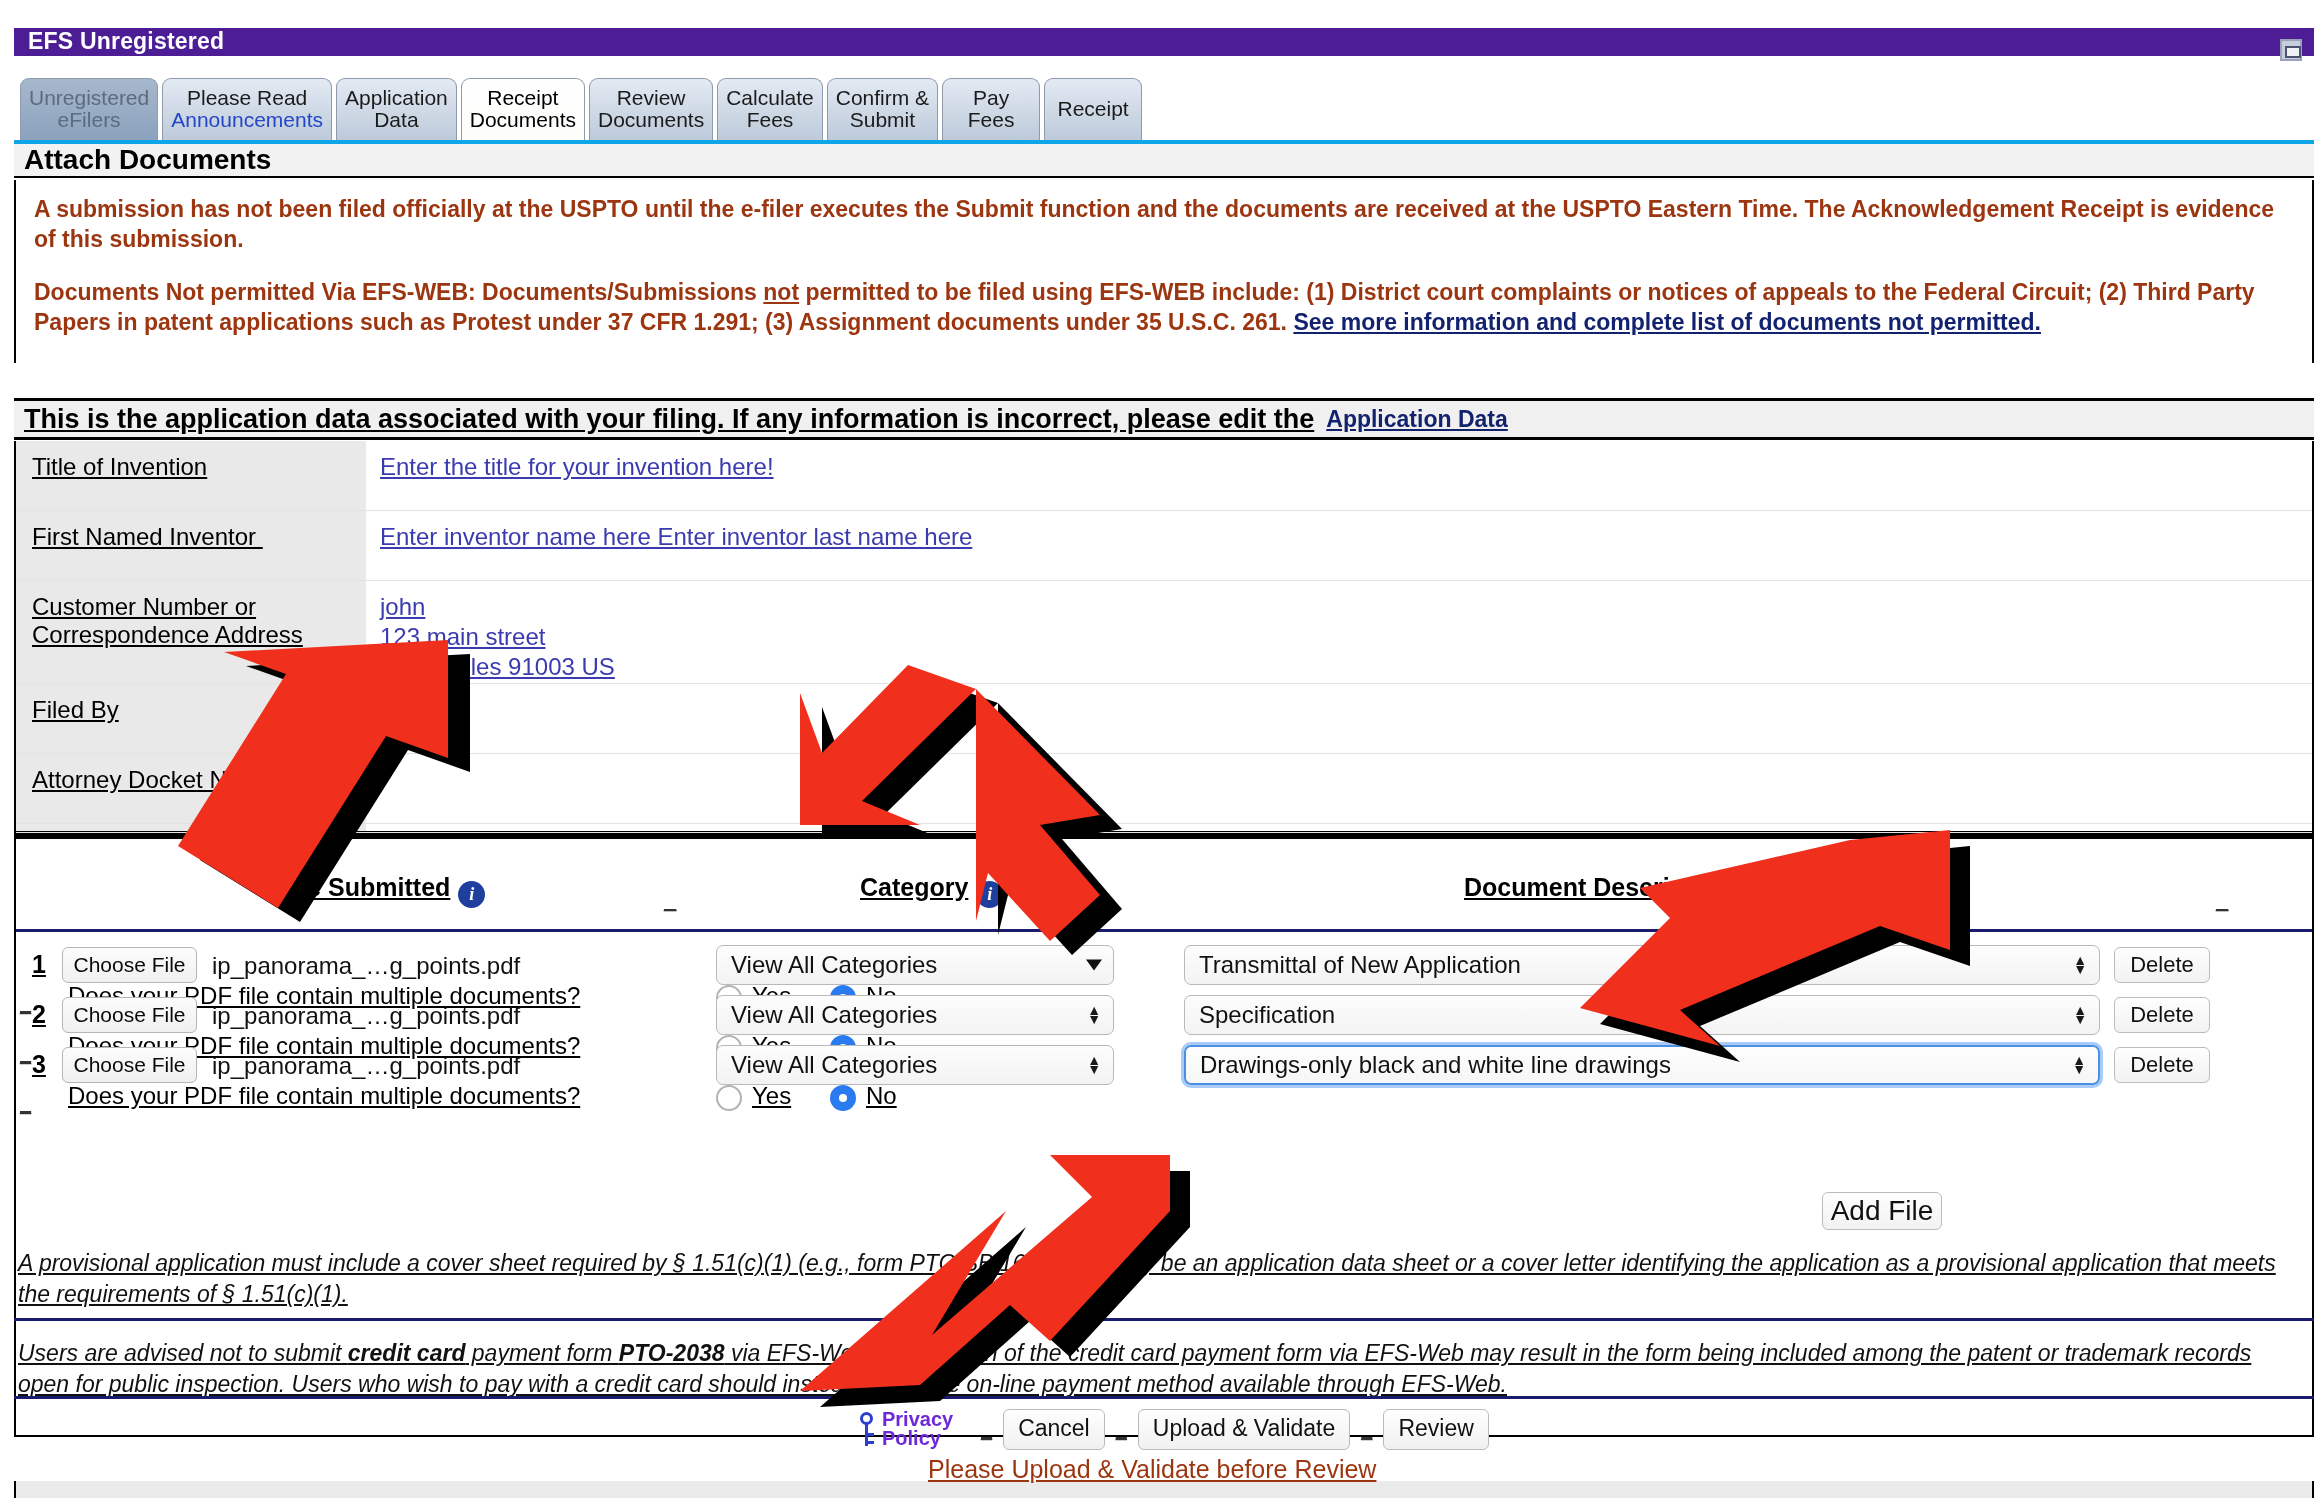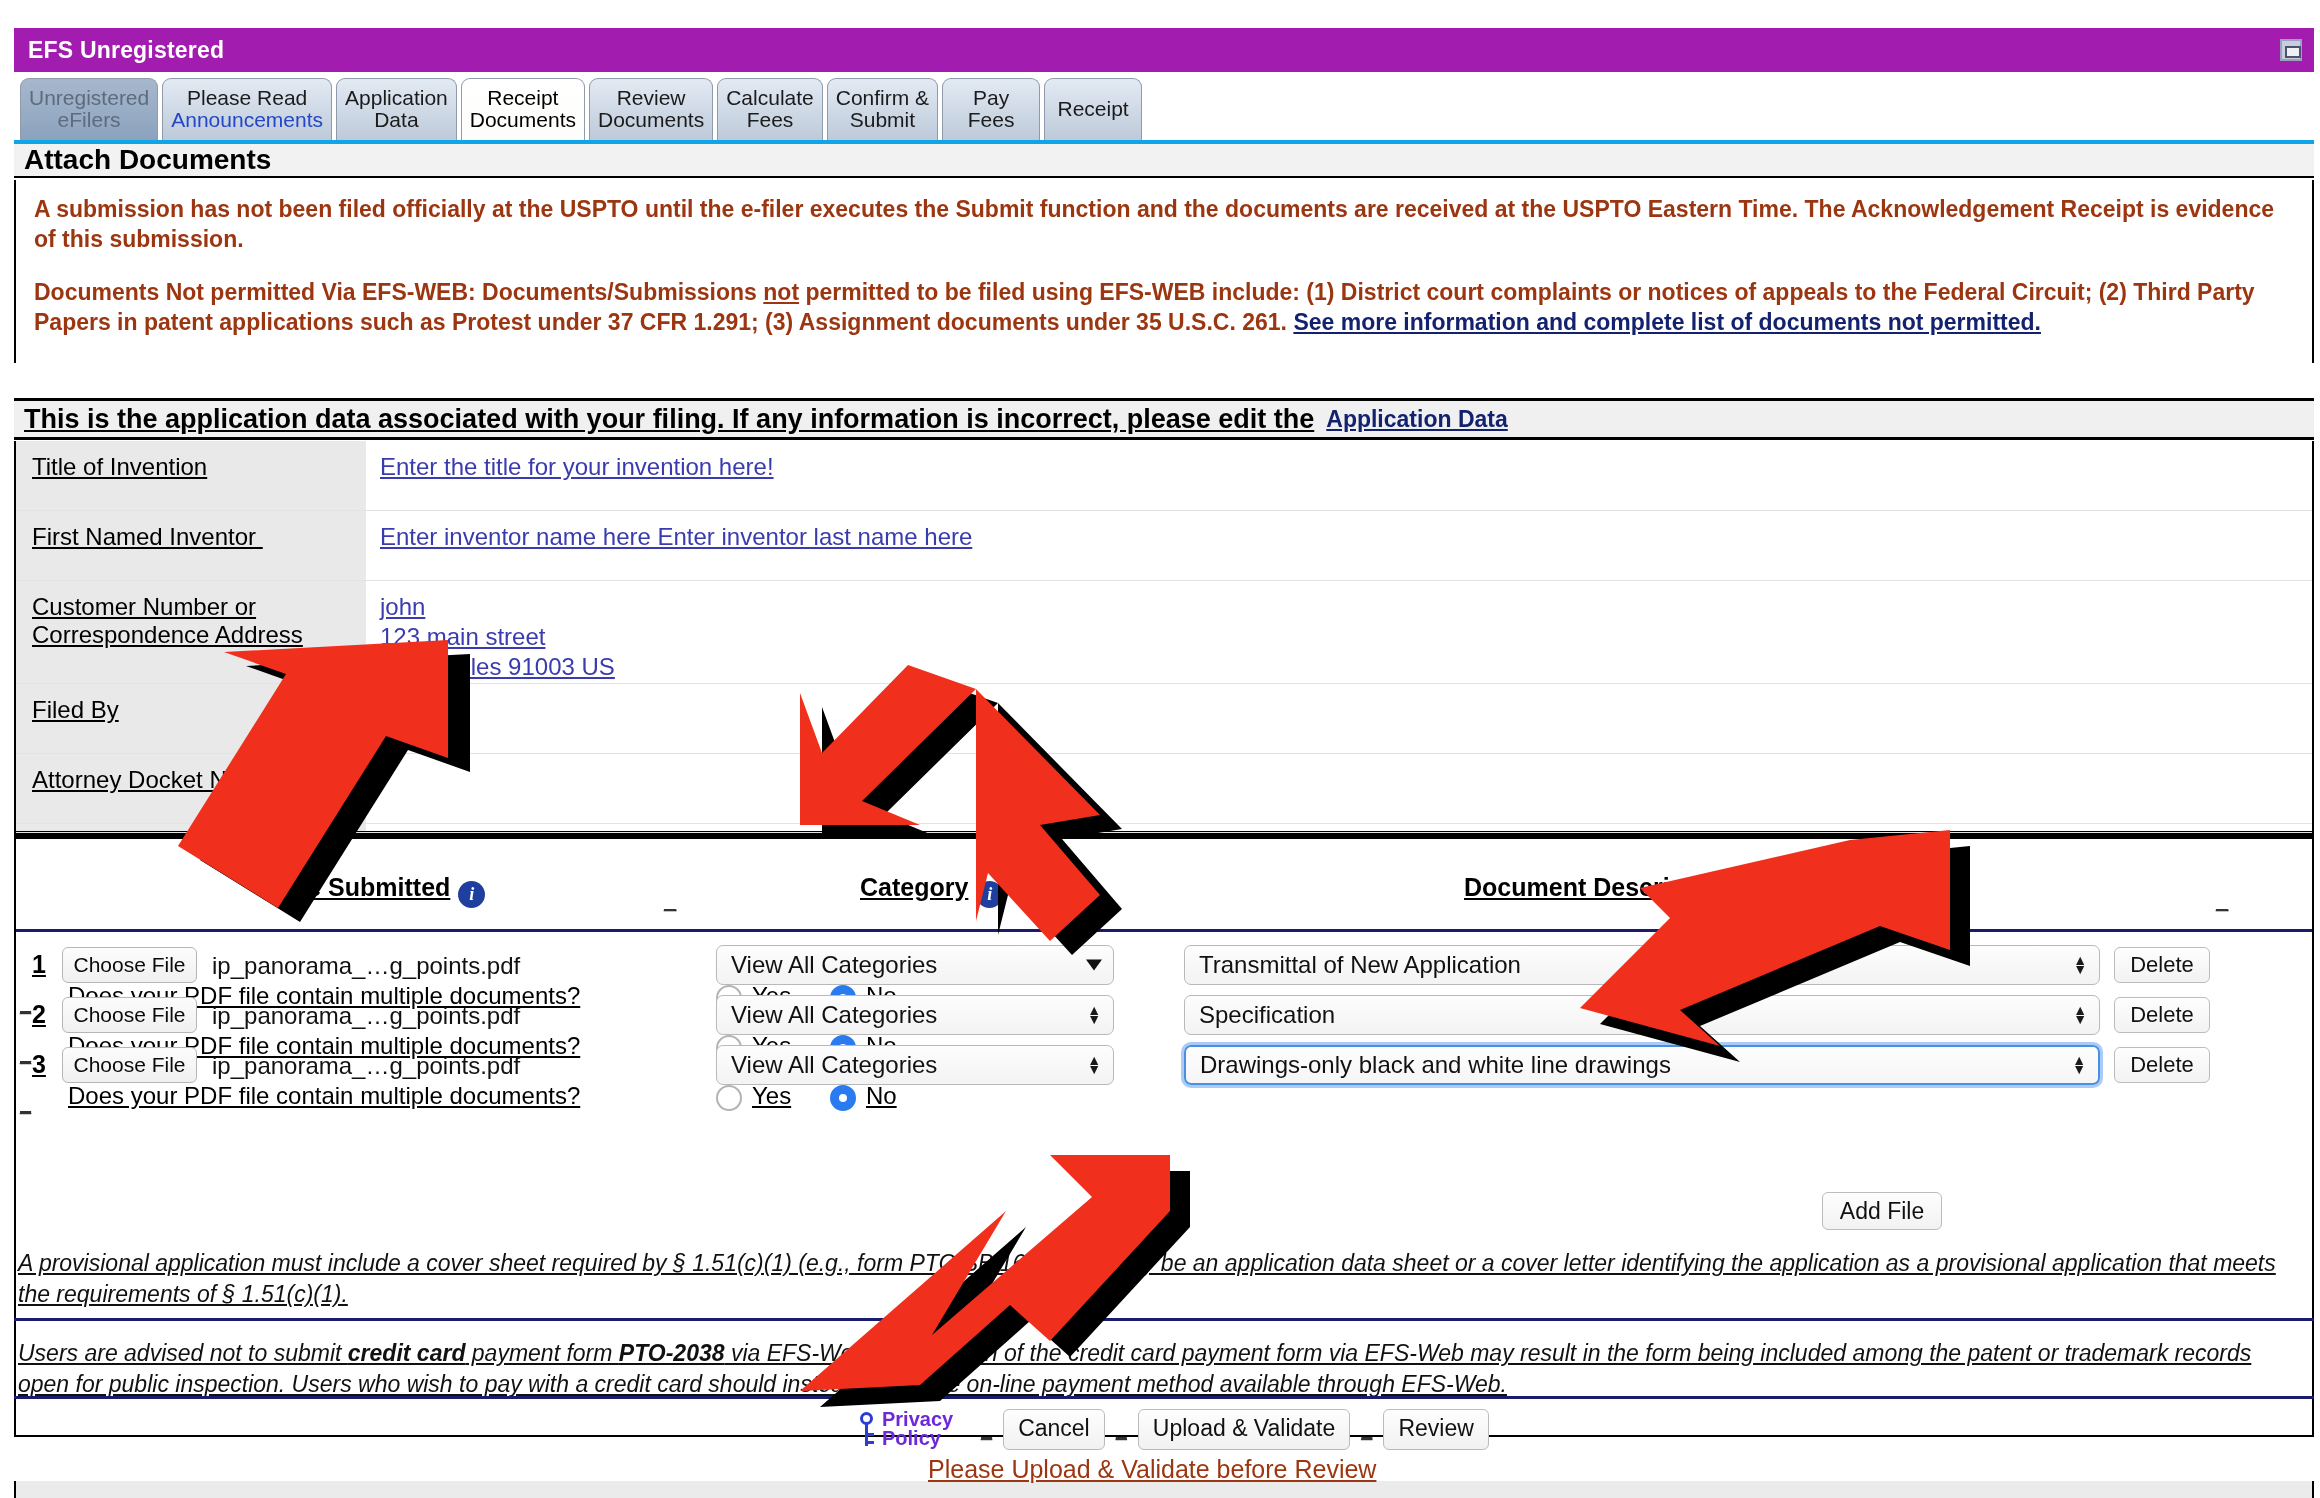--- a/index.html
+++ b/index.html
@@ -9,23 +9,23 @@
   body {
     width: 2320px; height: 1498px;
     font-family: "Liberation Sans", sans-serif;
     overflow: hidden;
     position: relative;
   }
 
   
   .titlebar {
     position: absolute; left: 14px; top: 28px;
-    width: 2300px; height: 44px;
-    background: #a21caf;
-    display: flex; align-items: center;
+    width: 2300px; height: 28px;
+    background: #4c1d95;
+    display: flex; align-items: flex-start;
     box-sizing: border-box;
     padding: 0 14px;
   }
   .titlebar .app-title {
     color: #ffffff;
     font-size: 23px;
     font-weight: bold;
     letter-spacing: 0.2px;
   }
   .win-icon {
@@ -334,21 +334,21 @@
     font-size: 22px; color: #111;
     text-align: center; line-height: 34px;
     box-sizing: border-box;
   }
   .addfile-btn {
     position: absolute; left: 1822px; top: 1192px;
     width: 120px; height: 38px;
     background: linear-gradient(#fefefe, #f2f2f2);
     border: 1px solid #bcbcbc;
     border-radius: 6px;
-    font-size: 23px; color: #111;
+    font-size: 28px; color: #111;
     text-align: center; line-height: 36px;
     box-sizing: border-box;
     z-index: 3;
   }
 
   
   .note {
     position: absolute; left: 18px;
     width: 2272px;
     font-size: 23px;

